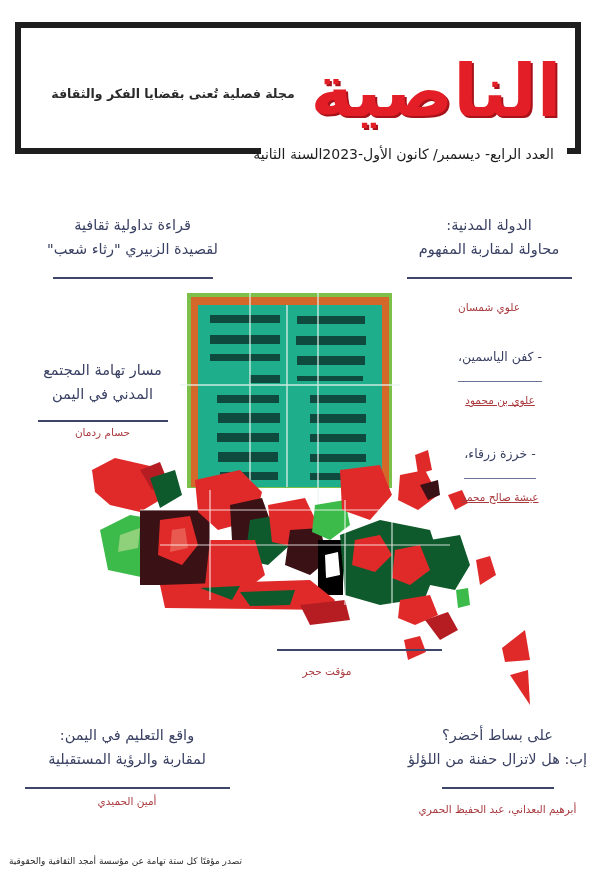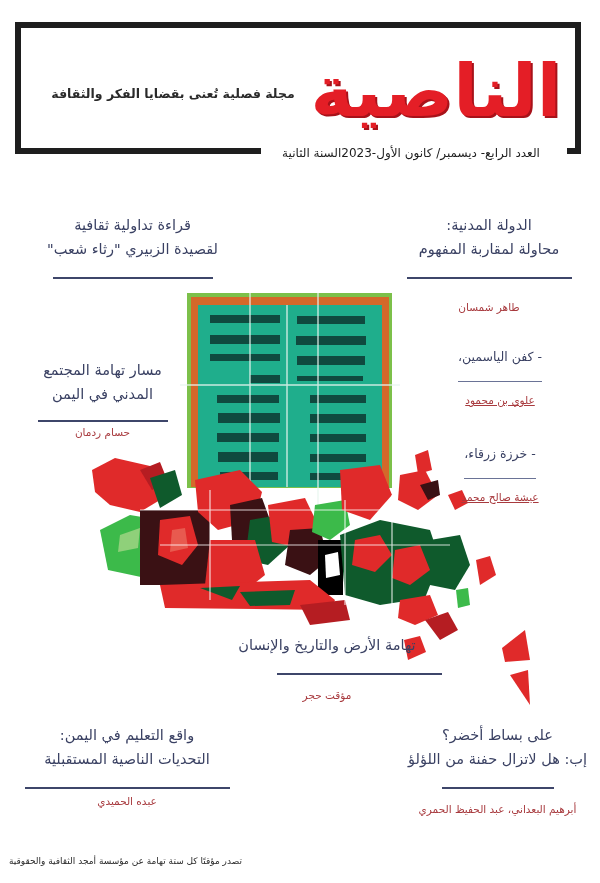--- a/index.html
+++ b/index.html
@@ -14,22 +14,22 @@
   .frame .b-bot-r { position: absolute; right: 0; bottom: 0; width: 14px; height: 6px; background: #1e1e1e; }
 
   .logo { position: absolute; right: 34px; top: 36px; width: 260px; height: 120px;
           color: #e41e26; font-family: "DejaVu Sans", sans-serif; font-weight: bold;
           font-size: 72px; line-height: 110px; text-align: center;
           text-shadow: 2px 2px 0 #a8121a; letter-spacing: -2px; }
 
   .tagline { position: absolute; left: 42px; top: 86px; width: 262px; text-align: center;
              font-size: 12.5px; font-weight: bold; color: #2a2a2a; white-space: nowrap; }
 
-  .issue { position: absolute; left: 280px; top: 146px; width: 262px; text-align: center;
-           font-size: 12px; color: #1d1d1d; white-space: nowrap; }
+  .issue { position: absolute; left: 292px; top: 146px; width: 262px; text-align: center;
+           font-size: 14px; color: #1d1d1d; white-space: nowrap; }
 
   .article { position: absolute; text-align: center; }
   .article .title { color: #3a4163; font-size: 14.5px; line-height: 24px; white-space: nowrap; }
   .article .rule { height: 2px; background: #3e466a; margin: 0 auto; }
   .article .author { color: #a83a3e; font-size: 10.5px; white-space: nowrap; }
 
   .short .title { color: #3a4163; font-size: 12.5px; line-height: 18px; white-space: nowrap;
                   border-bottom: 1.5px solid #6a7396; display: inline-block; padding-bottom: 15px; }
   .short .author { color: #a83a3e; font-size: 10.5px; white-space: nowrap; margin-top: 12px; text-decoration: underline; }
 
@@ -151,51 +151,50 @@
 <div class="article" style="left:40px; top:213px; width:185px;">
   <div class="title">قراءة تداولية ثقافية</div>
   <div class="title">لقصيدة الزبيري "رثاء شعب"</div>
   <div class="rule" style="width:160px; margin-top:16px;"></div>
 </div>
 
 <div class="article" style="left:404px; top:213px; width:170px;">
   <div class="title">الدولة المدنية:</div>
   <div class="title">محاولة لمقاربة المفهوم</div>
   <div class="rule" style="width:165px; margin-top:16px;"></div>
-  <div class="author" style="margin-top:22px;">طاهر شمسان</div>
+  <div class="author" style="margin-top:22px;">علوي شمسان</div>
 </div>
 
 <div class="article" style="left:30px; top:358px; width:145px;">
   <div class="title">مسار تهامة المجتمع</div>
   <div class="title">المدني في اليمن</div>
   <div class="rule" style="width:130px; height:1.5px; margin-top:14px;"></div>
   <div class="author" style="margin-top:4px;">حسام ردمان</div>
 </div>
 
 <div class="article short" style="left:425px; top:346px; width:150px;">
   <div class="title">- كفن الياسمين،</div>
   <div class="author">علوي بن محمود</div>
 </div>
 
 <div class="article short" style="left:425px; top:443px; width:150px;">
   <div class="title">- خرزة زرقاء،</div>
   <div class="author">عيشة صالح محمد</div>
 </div>
 
 <div class="article" style="left:212px; top:633px; width:230px;">
-  <div class="title">تهامة الأرض والتاريخ والإنسان</div>
   <div class="rule" style="width:165px; margin:16px 0 0 18px;"></div>
   <div class="author" style="margin-top:14px;">مؤقت حجر</div>
 </div>
 
 <div class="article" style="left:22px; top:723px; width:210px;">
   <div class="title">واقع التعليم في اليمن:</div>
-  <div class="title">التحديات الناصية المستقبلية</div>
+  <div class="title">لمقاربة والرؤية المستقبلية</div>
   <div class="rule" style="width:205px; margin-top:16px;"></div>
-  <div class="author" style="margin-top:6px;">عبده الحميدي</div>
+  <div class="author" style="margin-top:6px;">أمين الحميدي</div>
 </div>
 
 <div class="article" style="left:400px; top:723px; width:195px;">
   <div class="title">على بساط أخضر؟</div>
   <div class="title">إب: هل لاتزال حفنة من اللؤلؤ</div>
   <div class="rule" style="width:112px; margin-top:16px;"></div>
   <div class="author" style="margin-top:14px;">أبرهيم البعداني، عبد الحفيظ الحمري</div>
 </div>
 
 <div class="footer">تصدر مؤقتًا كل ستة تهامة عن مؤسسة أمجد الثقافية والحقوقية</div>

